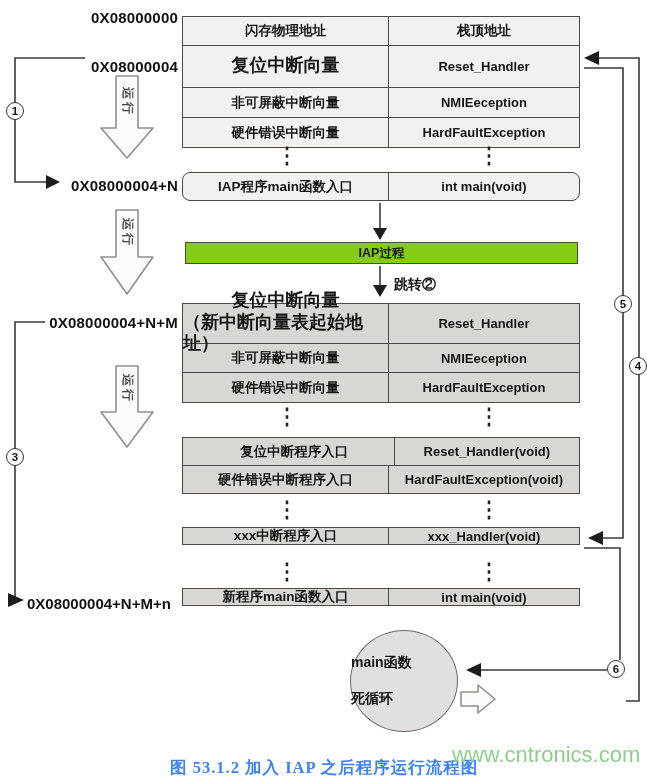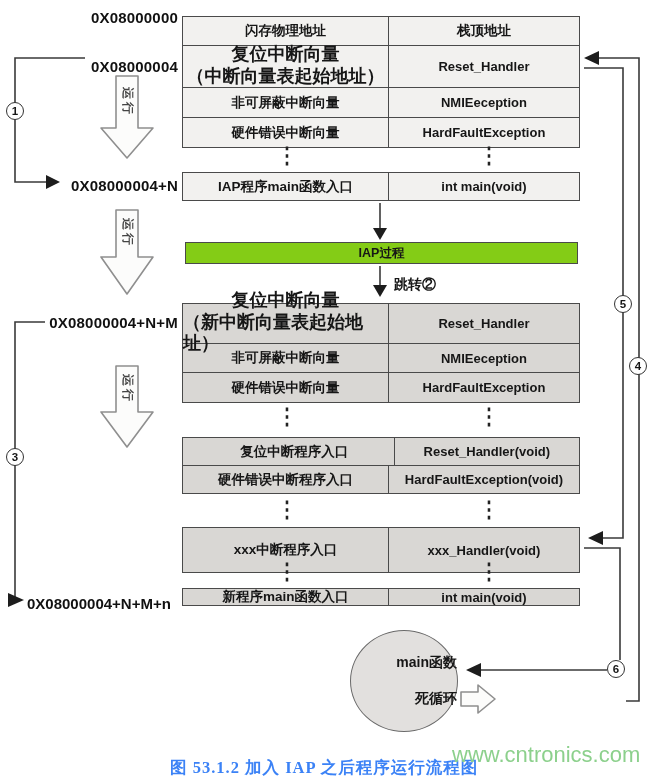--- a/index.html
+++ b/index.html
@@ -33,21 +33,21 @@
   
   .runlabel{position:absolute;transform:translate(-50%,-50%) rotate(90deg);font-size:12px;
             font-weight:600;color:#444;letter-spacing:3px;white-space:nowrap;z-index:2;}
   
   .badge{position:absolute;width:18px;height:18px;border:1.4px solid #333;border-radius:50%;
          background:#fff;display:flex;align-items:center;justify-content:center;
          font-size:11.5px;font-weight:600;box-sizing:border-box;z-index:3;}
   
   .loop{position:absolute;left:350px;top:630px;width:106px;height:100px;border-radius:50%;
         border:1.5px solid #6a6a6a;background:#e2e0de;display:flex;flex-direction:column;
-        align-items:flex-end;justify-content:center;gap:18px;font-size:14px;font-weight:bold;z-index:2;}
+        align-items:flex-start;justify-content:center;gap:18px;font-size:14px;font-weight:bold;z-index:2;}
   .intreq{position:absolute;left:500px;top:685px;width:126px;height:32px;border-radius:50%;
           border:1.5px solid #6a6a6a;background:#d9d7d4;display:flex;align-items:center;
           justify-content:center;font-size:14px;font-weight:bold;z-index:2;}
   
   .caption{position:absolute;left:170px;top:757px;font-family:"Liberation Serif",serif;
            font-size:16.5px;font-weight:bold;color:#3b82f6;letter-spacing:1px;z-index:2;}
   .watermark{position:absolute;left:452px;top:742px;font-size:22px;color:#8cd08c;z-index:4;}
 </style>
 </head>
 <body>
@@ -101,21 +101,20 @@
       <div class="c1">
           <span class="zh">闪存物理地址</span>
         </div>
       <div class="c2">
           <span class="zh">栈顶地址</span>
         </div>
     </div>
     <div class="row" style="height:41px;">
       <div class="c1">
         <span class="zh2">复位中断向量</span>
-        <span class="zh2">（中断向量表起始地址）</span>
       </div>
       <div class="c2">
           <span class="en">Reset_Handler</span>
         </div>
     </div>
     <div class="row" style="height:29px;">
       <div class="c1">
           <span class="zh">非可屏蔽中断向量</span>
         </div>
       <div class="c2">
@@ -125,21 +124,21 @@
     <div class="row" style="height:29px;">
       <div class="c1">
           <span class="zh">硬件错误中断向量</span>
         </div>
       <div class="c2">
           <span class="en">HardFaultException</span>
         </div>
     </div>
   </div>
 
-  <div class="tbl light" style="top:172px;">
+  <div class="tbl light" style="top:172px;border-radius:8px;">
     <div class="row" style="height:27px;">
       <div class="c1">
           <span class="zh">IAP程序main函数入口</span>
         </div>
       <div class="c2">
           <span class="en">int main(void)</span>
         </div>
     </div>
   </div>
 
@@ -187,21 +186,21 @@
       <div class="c1">
           <span class="zh">硬件错误中断程序入口</span>
         </div>
       <div class="c2">
           <span class="en">HardFaultException(void)</span>
         </div>
     </div>
   </div>
 
   <div class="tbl gray" style="top:527px;">
-    <div class="row" style="height:44px;">
+    <div class="row" style="height:16px;">
       <div class="c1">
           <span class="zh">xxx中断程序入口</span>
         </div>
       <div class="c2">
           <span class="en">xxx_Handler(void)</span>
         </div>
     </div>
   </div>
 
   <div class="tbl gray" style="top:588px;">

